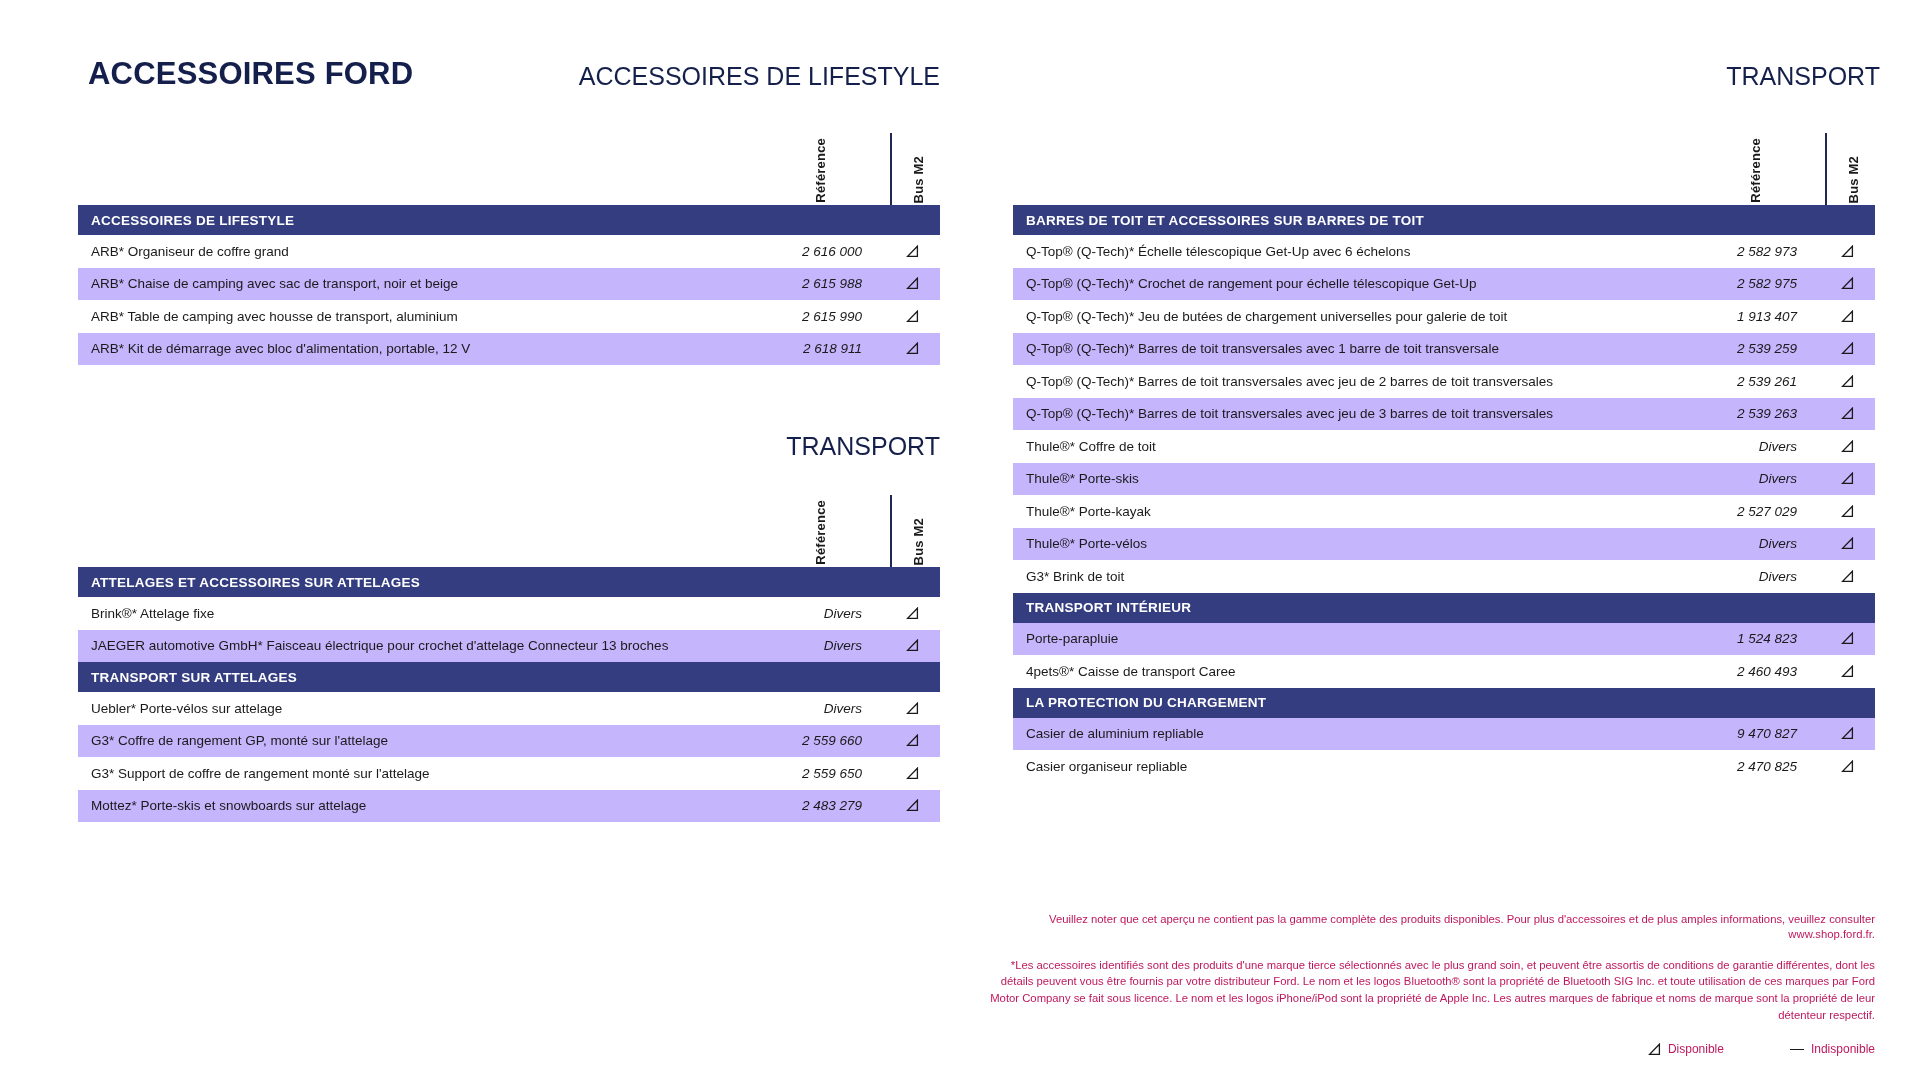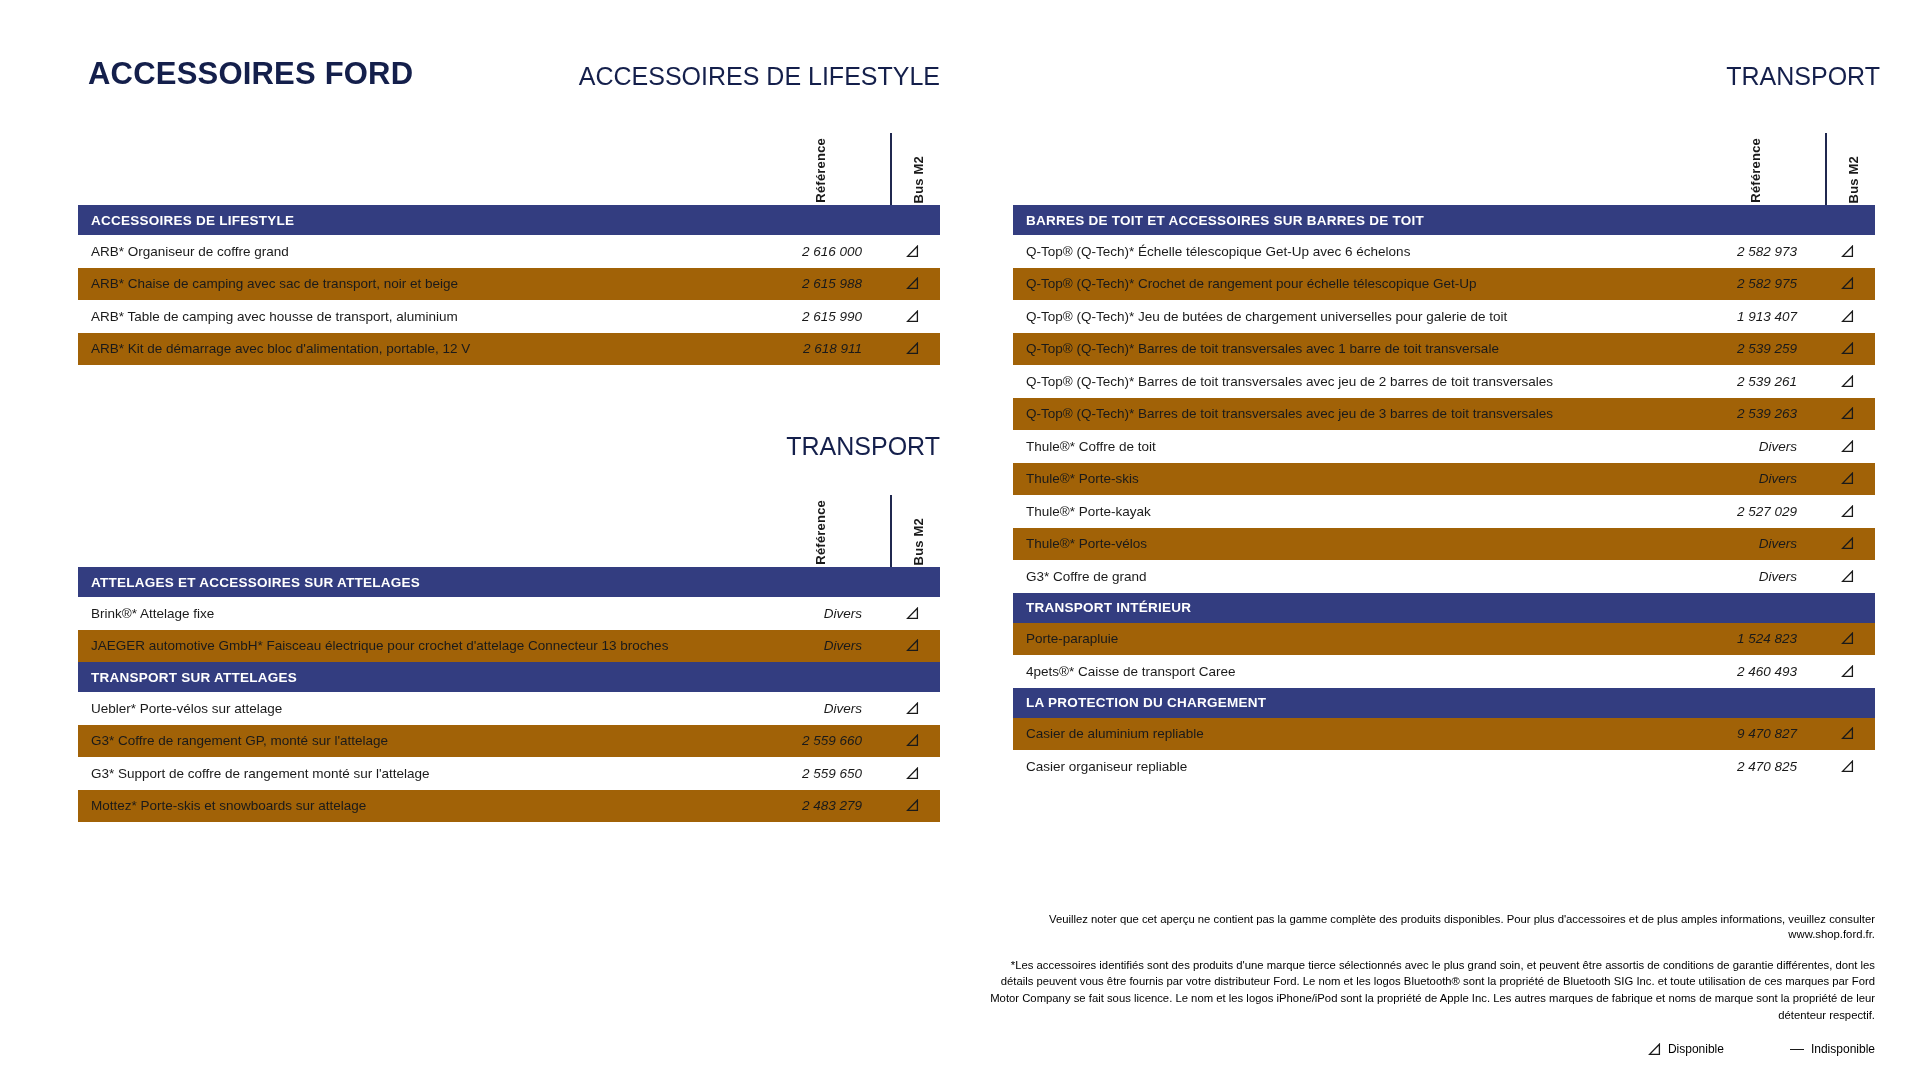--- a/index.html
+++ b/index.html
@@ -86,21 +86,21 @@
   }
   .row.group {
     background: #333d80;
     color: #ffffff;
     font-size: 13.5px;
     font-weight: 700;
     letter-spacing: .25px;
     height: 30px;
   }
   .row.odd  { background: #ffffff; justify-content: center; }
-  .row.even { background: #a16207; }
+  .row.even { background: #c4b5fd; }
 
   .cell-label {
     flex: 1 1 auto;
     padding-left: 13px;
     white-space: nowrap;
     overflow: hidden;
   }
   .cell-ref {
     flex: 0 0 150px;
     text-align: right;
@@ -130,21 +130,21 @@
     height: 0;
     border-top: 1.6px solid #1a1a1a;
   }
 
   
   .footer {
     position: absolute;
     left: 980px;
     top: 912px;
     width: 895px;
-    color: #000000;
+    color: #be185d;
   }
   .footer-note {
     font-size: 11.3px;
     text-align: right;
     line-height: 1.35;
     margin-bottom: 14px;
   }
   .footer-legal {
     font-size: 11.3px;
     text-align: right;
@@ -394,21 +394,21 @@
       <div class="row even">
         <div class="cell-label">Thule®* Porte-vélos</div>
         <div class="cell-ref">Divers</div>
         <div class="cell-avail">
           <svg width="13" height="13" viewBox="0 0 13 13">
             <path d="M11.4 1.2 L11.4 11.4 L1.6 11.4 Z" fill="none" stroke="#1a1a1a" stroke-width="1.3"></path>
           </svg>
         </div>
       </div>
       <div class="row odd">
-        <div class="cell-label">G3* Coffre de grand</div>
+        <div class="cell-label">G3* Brink de toit</div>
         <div class="cell-ref">Divers</div>
         <div class="cell-avail">
           <svg width="13" height="13" viewBox="0 0 13 13">
             <path d="M11.4 1.2 L11.4 11.4 L1.6 11.4 Z" fill="none" stroke="#1a1a1a" stroke-width="1.3"></path>
           </svg>
         </div>
       </div>
       <div class="row group">
         <div class="cell-label">TRANSPORT INTÉRIEUR</div>
         <div class="cell-ref"></div>

